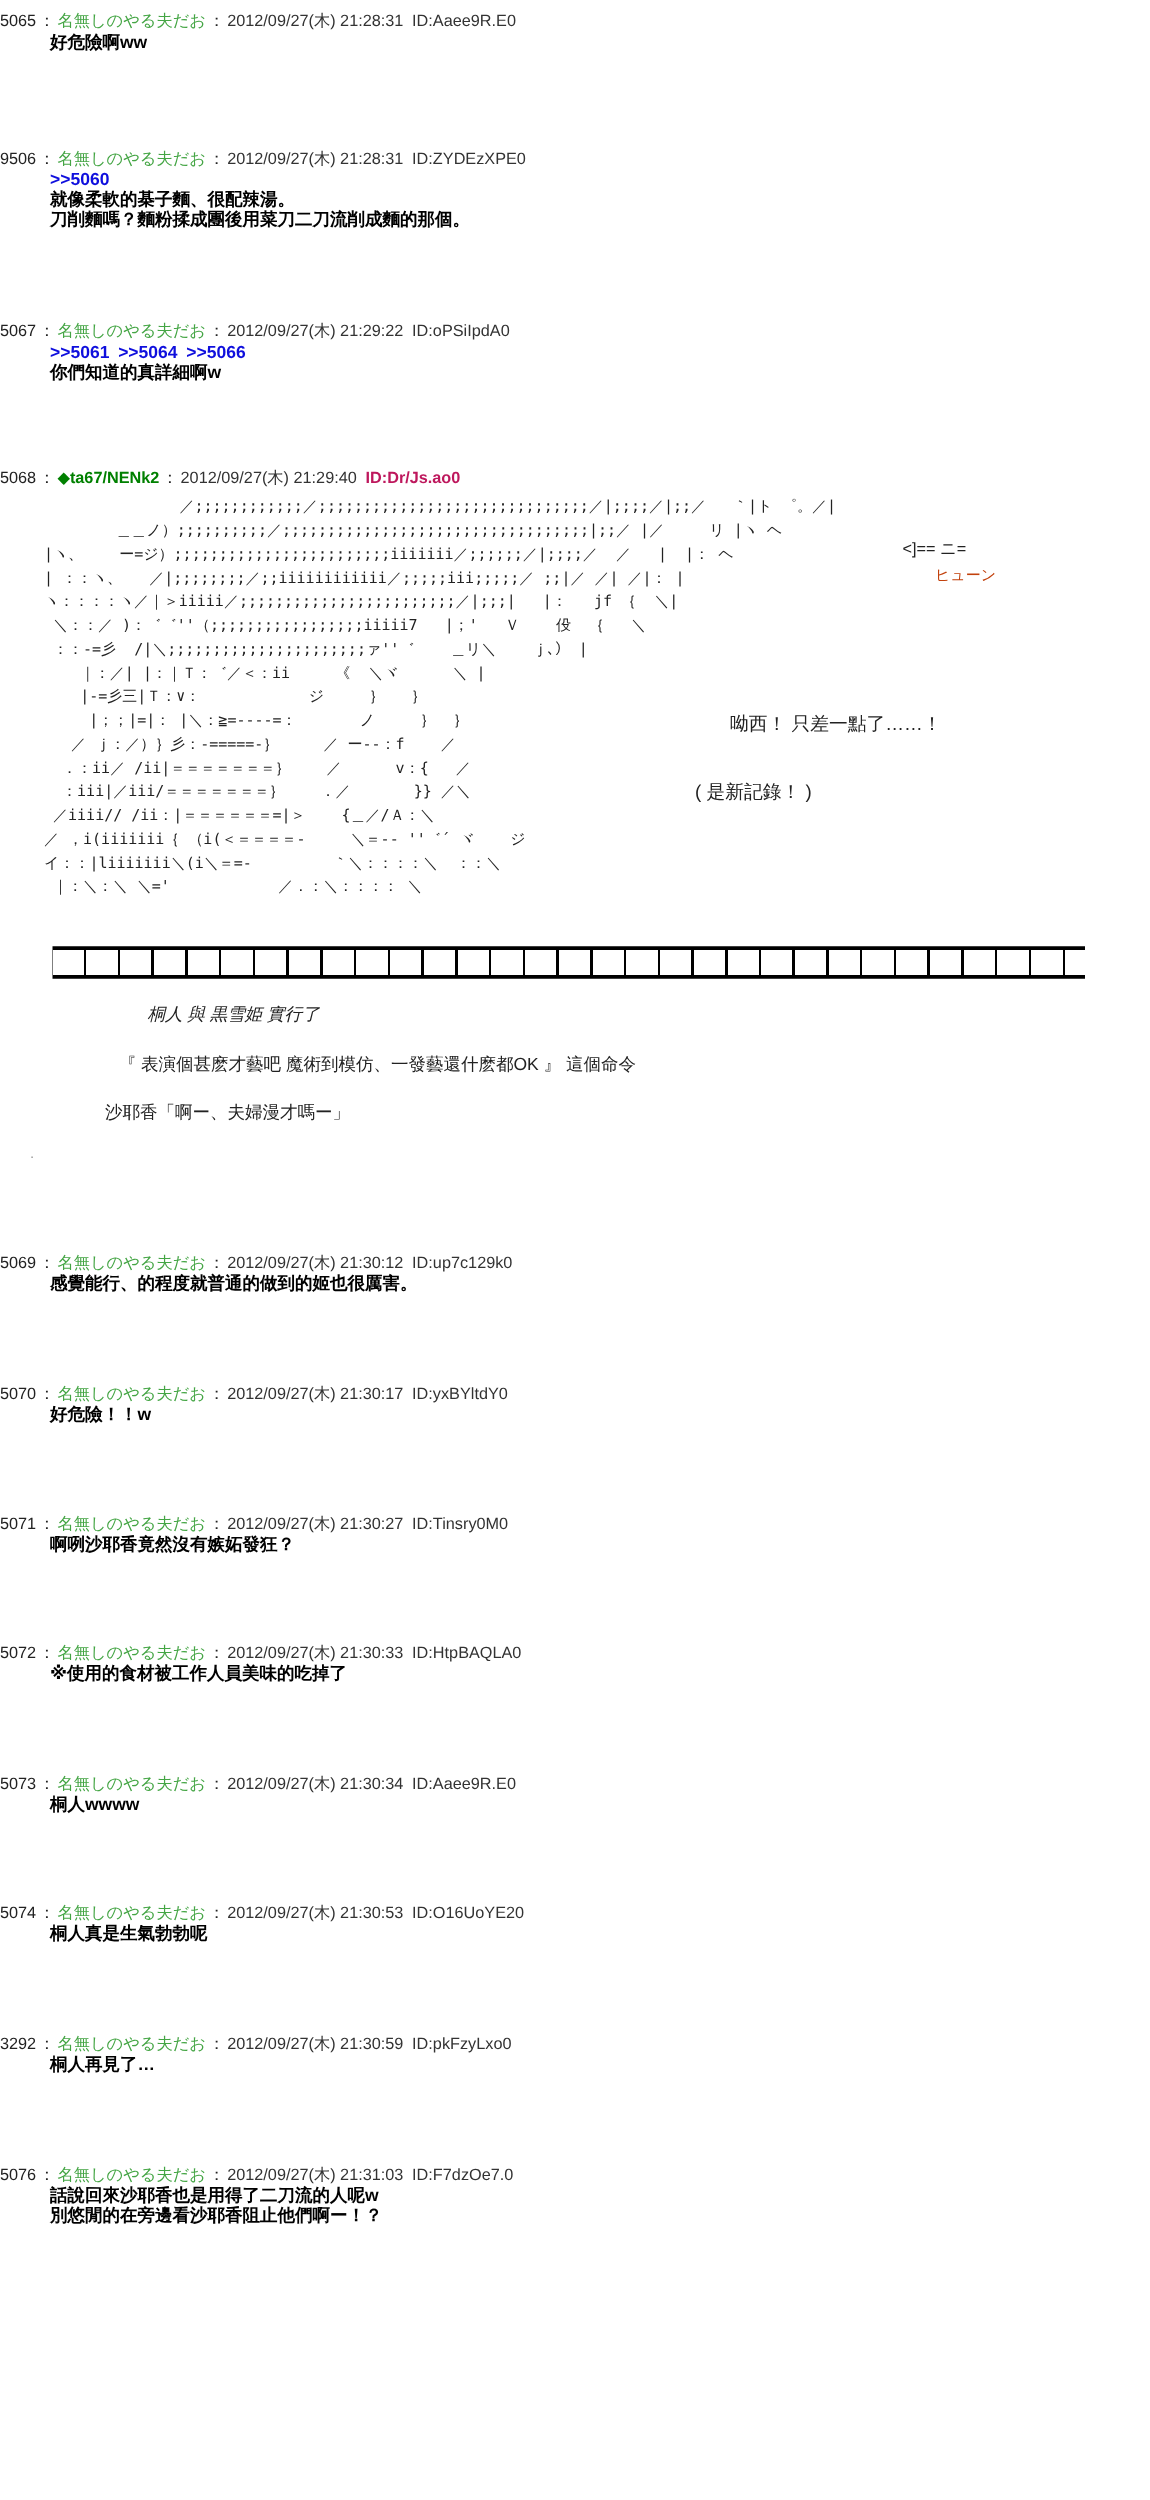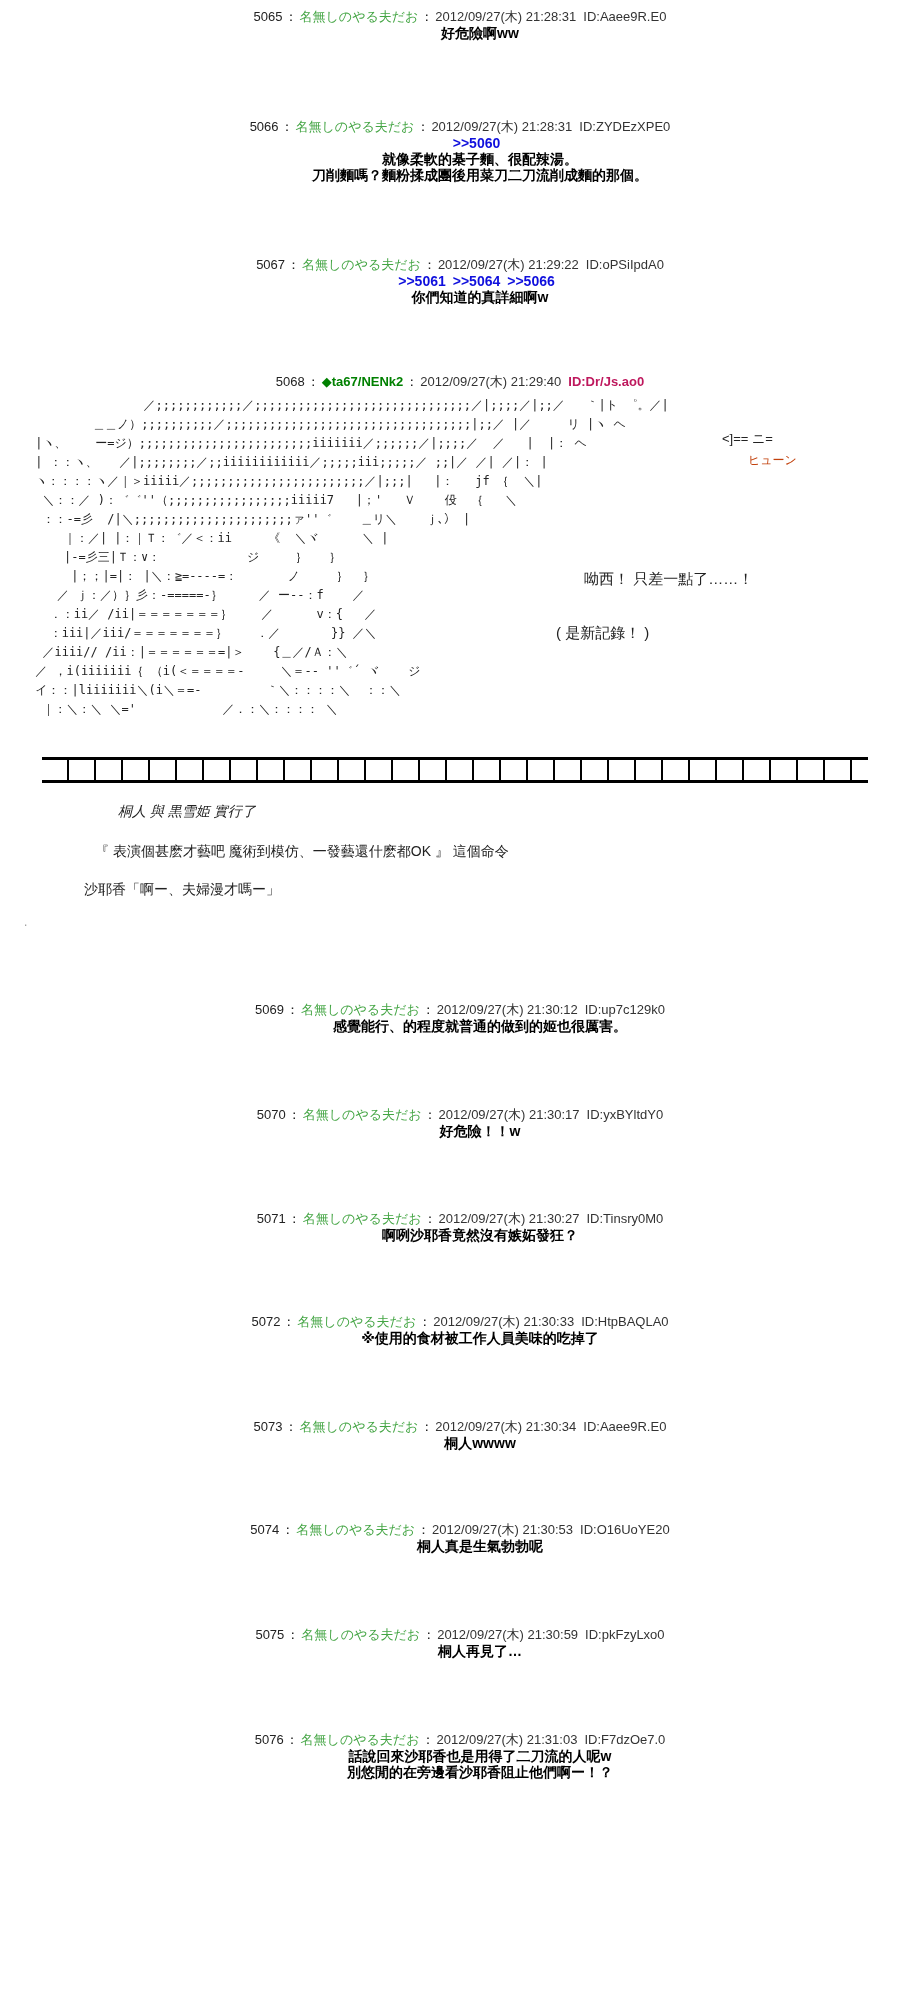--- a/index.html
+++ b/index.html
@@ -1,18 +1,18 @@
 <!DOCTYPE html>
 <html><head>
 <meta charset="utf-8">
 <style>
   html,body{margin:0;padding:0;background:#ffffff;}
   #screen{position:relative;width:920px;height:2000px;background:#ffffff;overflow:hidden;
           font-family:"Liberation Sans","DejaVu Sans",sans-serif;}
-  .post{position:absolute;left:0;width:920px;color:#333;font-size:13px;line-height:17px;text-align:center;}
+  .post{position:absolute;left:0;width:920px;color:#333;font-size:13px;line-height:17px;}
   .ph{white-space:nowrap;}
   .num{color:#222;}
   .sep{color:#222;padding:0 2px;}
   .pname{color:#44a544;}
   .pname.trip{color:#008000;font-weight:bold;}
   .pdate{color:#333;}
   .pid{color:#333;margin-left:7px;}
   .pid.blue{color:#be185d;font-weight:bold;}
   .pb{margin-left:40px;color:#000;font-weight:bold;font-size:14px;line-height:16px;}
   .links{color:#0f0fdd;font-weight:bold;}
@@ -38,21 +38,21 @@
 <div id="screen">
 
   <div class="post" style="top:8px">
     <div class="ph"><span class="num">5065</span><span class="sep">：</span><span class="pname">名無しのやる夫だお</span><span class="sep">：</span><span class="pdate">2012/09/27(木) 21:28:31</span><span class="pid">ID:Aaee9R.E0</span></div>
     <div class="pb">
         <div>好危險啊ww</div>
       </div>
   </div>
 
   <div class="post" style="top:118px">
-    <div class="ph"><span class="num">5066</span><span class="sep">：</span><span class="pname">名無しのやる夫だお</span><span class="sep">：</span><span class="pdate">2012/09/27(木) 21:28:31</span><span class="pid">ID:ZYDEzXPE0</span></div>
+    <div class="ph"><span class="num">9506</span><span class="sep">：</span><span class="pname">名無しのやる夫だお</span><span class="sep">：</span><span class="pdate">2012/09/27(木) 21:28:31</span><span class="pid">ID:ZYDEzXPE0</span></div>
     <div class="pb">
       <div class="links"><span class="link">&gt;&gt;5060</span></div>
       <div>就像柔軟的棊子麵、很配辣湯。</div>
       <div>刀削麵嗎？麵粉揉成團後用菜刀二刀流削成麵的那個。</div>
     </div>
   </div>
 
   <div class="post" style="top:256px">
     <div class="ph"><span class="num">5067</span><span class="sep">：</span><span class="pname">名無しのやる夫だお</span><span class="sep">：</span><span class="pdate">2012/09/27(木) 21:29:22</span><span class="pid">ID:oPSiIpdA0</span></div>
     <div class="pb">
@@ -130,21 +130,21 @@
   </div>
 
   <div class="post" style="top:1521px">
     <div class="ph"><span class="num">5074</span><span class="sep">：</span><span class="pname">名無しのやる夫だお</span><span class="sep">：</span><span class="pdate">2012/09/27(木) 21:30:53</span><span class="pid">ID:O16UoYE20</span></div>
     <div class="pb">
         <div>桐人真是生氣勃勃呢</div>
       </div>
   </div>
 
   <div class="post" style="top:1626px">
-    <div class="ph"><span class="num">5075</span><span class="sep">：</span><span class="pname">名無しのやる夫だお</span><span class="sep">：</span><span class="pdate">2012/09/27(木) 21:30:59</span><span class="pid">ID:pkFzyLxo0</span></div>
+    <div class="ph"><span class="num">3292</span><span class="sep">：</span><span class="pname">名無しのやる夫だお</span><span class="sep">：</span><span class="pdate">2012/09/27(木) 21:30:59</span><span class="pid">ID:pkFzyLxo0</span></div>
     <div class="pb">
         <div>桐人再見了…</div>
       </div>
   </div>
 
   <div class="post" style="top:1731px">
     <div class="ph"><span class="num">5076</span><span class="sep">：</span><span class="pname">名無しのやる夫だお</span><span class="sep">：</span><span class="pdate">2012/09/27(木) 21:31:03</span><span class="pid">ID:F7dzOe7.0</span></div>
     <div class="pb">
       <div>話說回來沙耶香也是用得了二刀流的人呢w</div>
       <div>別悠閒的在旁邊看沙耶香阻止他們啊ー！？</div>

